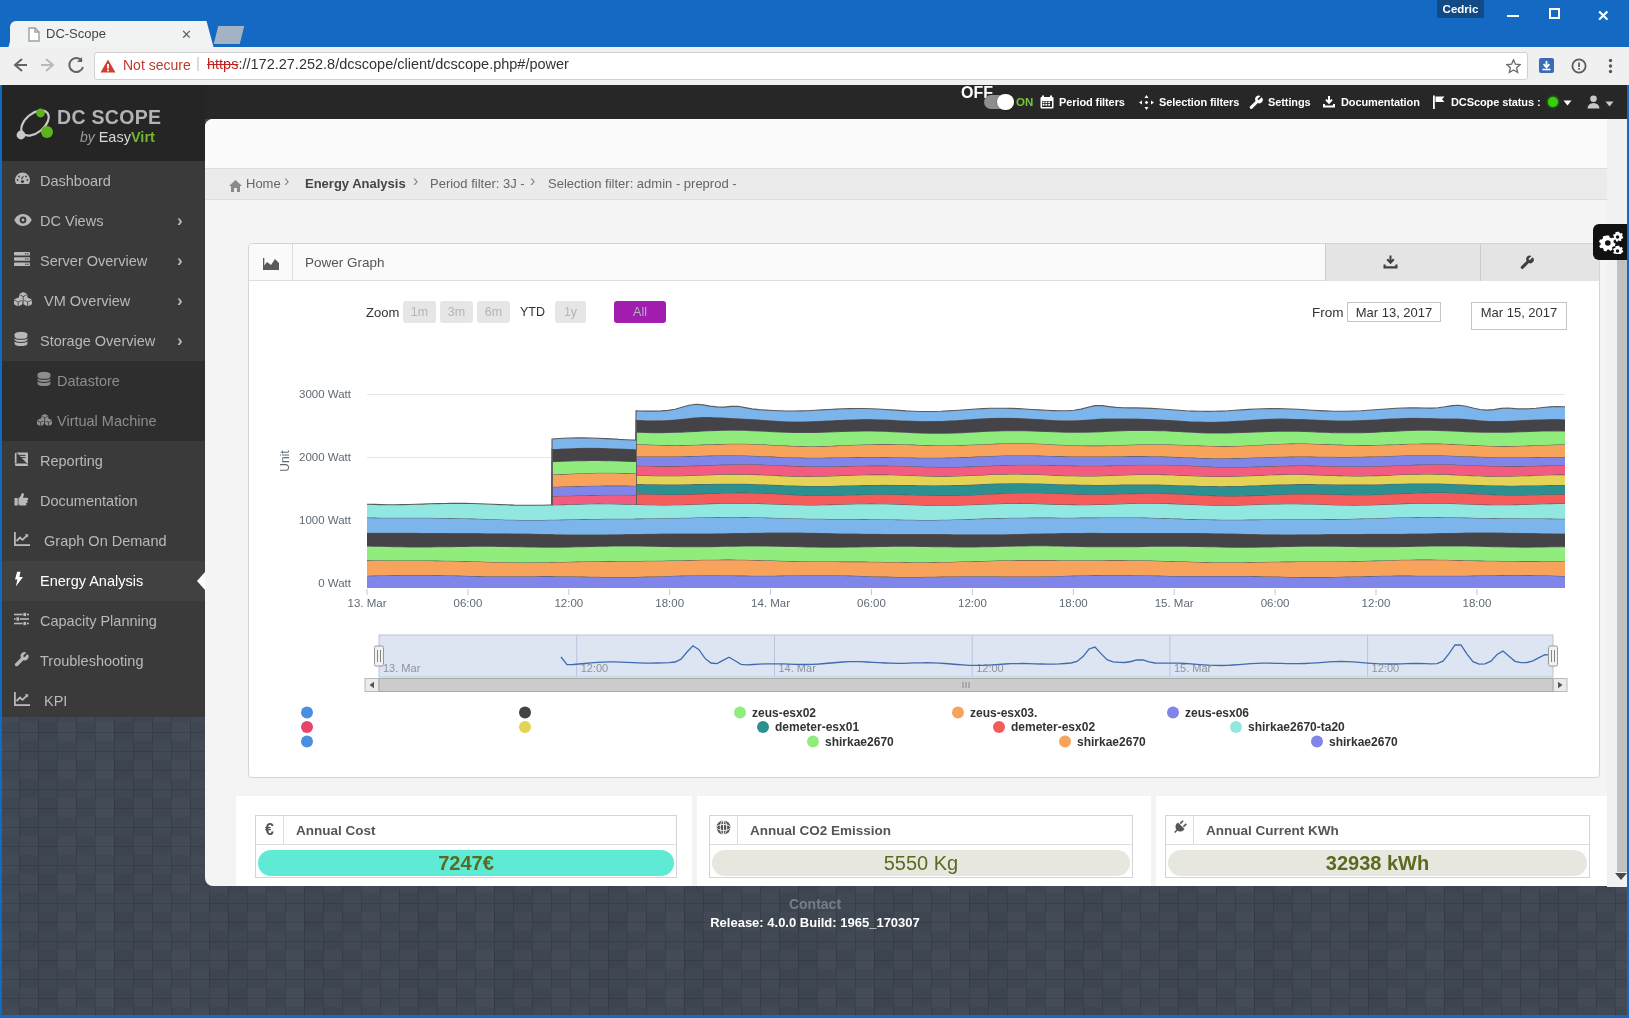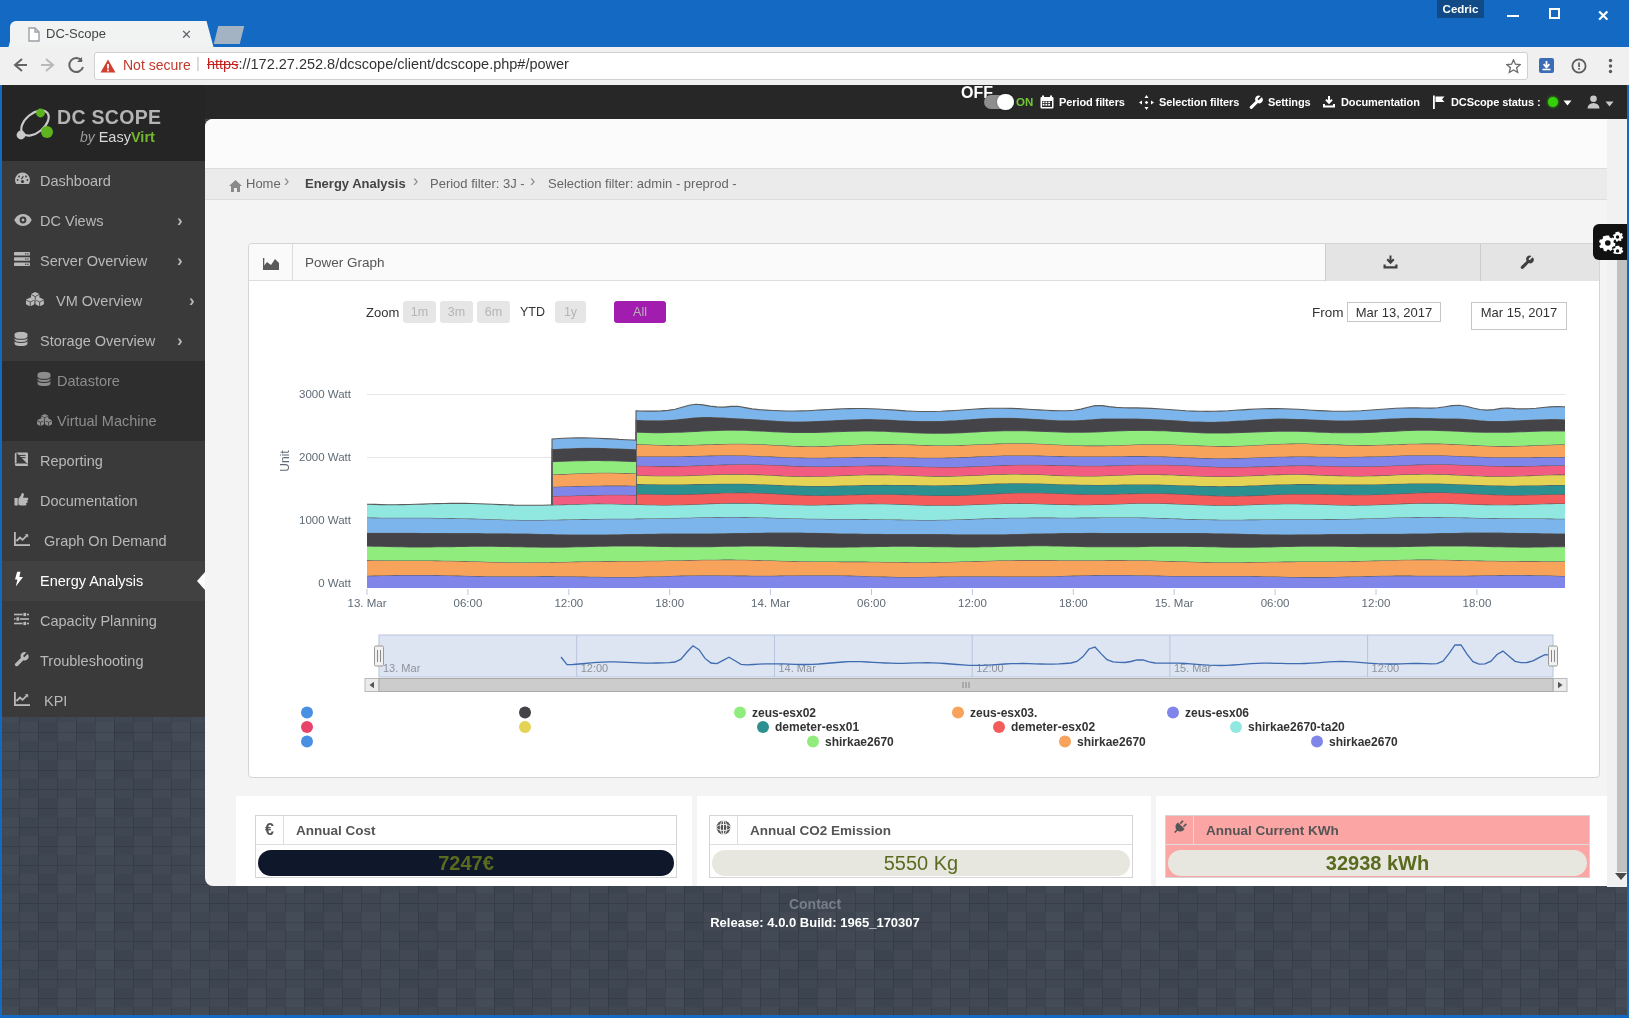--- a/index.html
+++ b/index.html
@@ -184,21 +184,21 @@
           <rect x="13.2" y="1.3" width="1.4" height="1.1"></rect>
           <rect x="11" y="6.5" width="1.4" height="1.1"></rect>
           <rect x="13.2" y="6.5" width="1.4" height="1.1"></rect>
           <rect x="11" y="11.7" width="1.4" height="1.1"></rect>
           <rect x="13.2" y="11.7" width="1.4" height="1.1"></rect>
         </g>
       </svg></div>
     <div class="abs" style="left:40px;top:50%;transform:translateY(-50%);font-size:14.5px;color:#b9b9b9;">Server Overview</div>
     <div class="abs" style="left:177px;top:50%;transform:translateY(-50%);font-size:17px;color:#b9b9b9;font-weight:bold;">›</div>
   </div>
-<div class="abs" style="left:12px;top:281px;width:174px;height:40px;text-align:right;">
+<div class="abs" style="left:0;top:281px;width:174px;height:40px;text-align:right;">
     <div class="abs" style="left:14px;top:50%;transform:translateY(-50%);"><svg width="18" height="14" viewBox="0 0 18 14" style="">
         <g transform="translate(5,0) scale(1.05)">
           <path d="M4 0 L8 2 L4 4 L0 2 Z M0 2.6 L3.6 4.5 V8.4 L0 6.5 Z M8 2.6 L4.4 4.5 V8.4 L8 6.5 Z" fill="#b9b9b9"></path>
         </g>
         <g transform="translate(0,5.5) scale(1.05)">
           <path d="M4 0 L8 2 L4 4 L0 2 Z M0 2.6 L3.6 4.5 V8.4 L0 6.5 Z M8 2.6 L4.4 4.5 V8.4 L8 6.5 Z" fill="#b9b9b9"></path>
         </g>
         <g transform="translate(9.5,5.5) scale(1.05)">
           <path d="M4 0 L8 2 L4 4 L0 2 Z M0 2.6 L3.6 4.5 V8.4 L0 6.5 Z M8 2.6 L4.4 4.5 V8.4 L8 6.5 Z" fill="#b9b9b9"></path>
         </g>
@@ -458,36 +458,36 @@
 <circle cx="1317" cy="741.5" r="6" fill="#8085e9"></circle>
 <text x="1329" y="745.7" font-size="12" font-weight="bold" fill="#333">shirkae2670</text>
 </svg>
 <div class="abs" style="left:236px;top:796px;width:456px;height:90px;background:#fff;"></div>
 <div class="abs" style="left:697px;top:796px;width:454px;height:90px;background:#fff;"></div>
 <div class="abs" style="left:1156px;top:796px;width:451px;height:90px;background:#fff;border-radius:0 0 0 0;"></div>
 <div class="abs" style="left:255px;top:815px;width:422px;height:63px;background:#fff;border:1px solid #d5d5d5;">
     <div class="abs" style="left:0;top:0;width:28px;height:29px;border-right:1px solid #ddd;border-bottom:1px solid #ddd;text-align:center;line-height:28px;"><span style="font-size:16px;color:#555;font-weight:bold;">€</span></div>
     <div class="abs" style="left:28px;top:0;width:392px;height:29px;border-bottom:1px solid #ddd;"></div>
     <div class="abs" style="left:40px;top:7px;font-size:13.5px;font-weight:bold;color:#555;">Annual Cost</div>
-    <div class="abs" style="left:2px;top:34px;width:416px;height:26px;background:#0f172a;border-radius:13px;text-align:center;line-height:26px;font-size:20px;font-weight:bold;color:#5a6b1f;">7247€</div>
+    <div class="abs" style="left:2px;top:34px;width:416px;height:26px;background:#5eead4;border-radius:13px;text-align:center;line-height:26px;font-size:20px;font-weight:bold;color:#5a6b1f;">7247€</div>
   </div>
 <div class="abs" style="left:709px;top:815px;width:424px;height:63px;background:#fff;border:1px solid #d5d5d5;">
     <div class="abs" style="left:0;top:0;width:28px;height:29px;border-right:1px solid #ddd;border-bottom:1px solid #ddd;text-align:center;line-height:28px;"><svg width="15" height="15" viewBox="0 0 15 15" style="">
         <circle cx="7.5" cy="7.5" r="7" fill="#555"></circle>
         <g stroke="#fff" stroke-width="0.9" fill="none">
           <ellipse cx="7.5" cy="7.5" rx="3.2" ry="7"></ellipse>
           <ellipse cx="7.5" cy="7.5" rx="7" ry="3"></ellipse>
           <line x1="7.5" y1="0.5" x2="7.5" y2="14.5"></line>
         </g>
       </svg></div>
     <div class="abs" style="left:28px;top:0;width:394px;height:29px;border-bottom:1px solid #ddd;"></div>
     <div class="abs" style="left:40px;top:7px;font-size:13.5px;font-weight:bold;color:#555;">Annual CO2 Emission</div>
     <div class="abs" style="left:2px;top:34px;width:418px;height:26px;background:#e7e7e0;border-radius:13px;text-align:center;line-height:26px;font-size:20px;font-weight:normal;color:#5a6b1f;">5550 Kg</div>
   </div>
-<div class="abs" style="left:1165px;top:815px;width:425px;height:63px;background:#fca5a5;border:1px solid #d5d5d5;">
+<div class="abs" style="left:1165px;top:815px;width:425px;height:63px;background:#ffffff;border:1px solid #d5d5d5;">
     <div class="abs" style="left:0;top:0;width:28px;height:29px;border-right:1px solid #ddd;border-bottom:1px solid #ddd;text-align:center;line-height:28px;"><svg width="15" height="15" viewBox="0 0 15 15" style="">
         <g transform="rotate(45 7.5 7.5)" fill="#555">
           <rect x="4.4" y="0.2" width="1.7" height="4"></rect>
           <rect x="8.9" y="0.2" width="1.7" height="4"></rect>
           <path d="M2.8 5 h9.4 v1.6 a4.7 4.7 0 0 1 -9.4 0 Z"></path>
           <rect x="6.8" y="11" width="1.6" height="3.4"></rect>
         </g>
       </svg></div>
     <div class="abs" style="left:28px;top:0;width:395px;height:29px;border-bottom:1px solid #ddd;"></div>
     <div class="abs" style="left:40px;top:7px;font-size:13.5px;font-weight:bold;color:#555;">Annual Current KWh</div>

